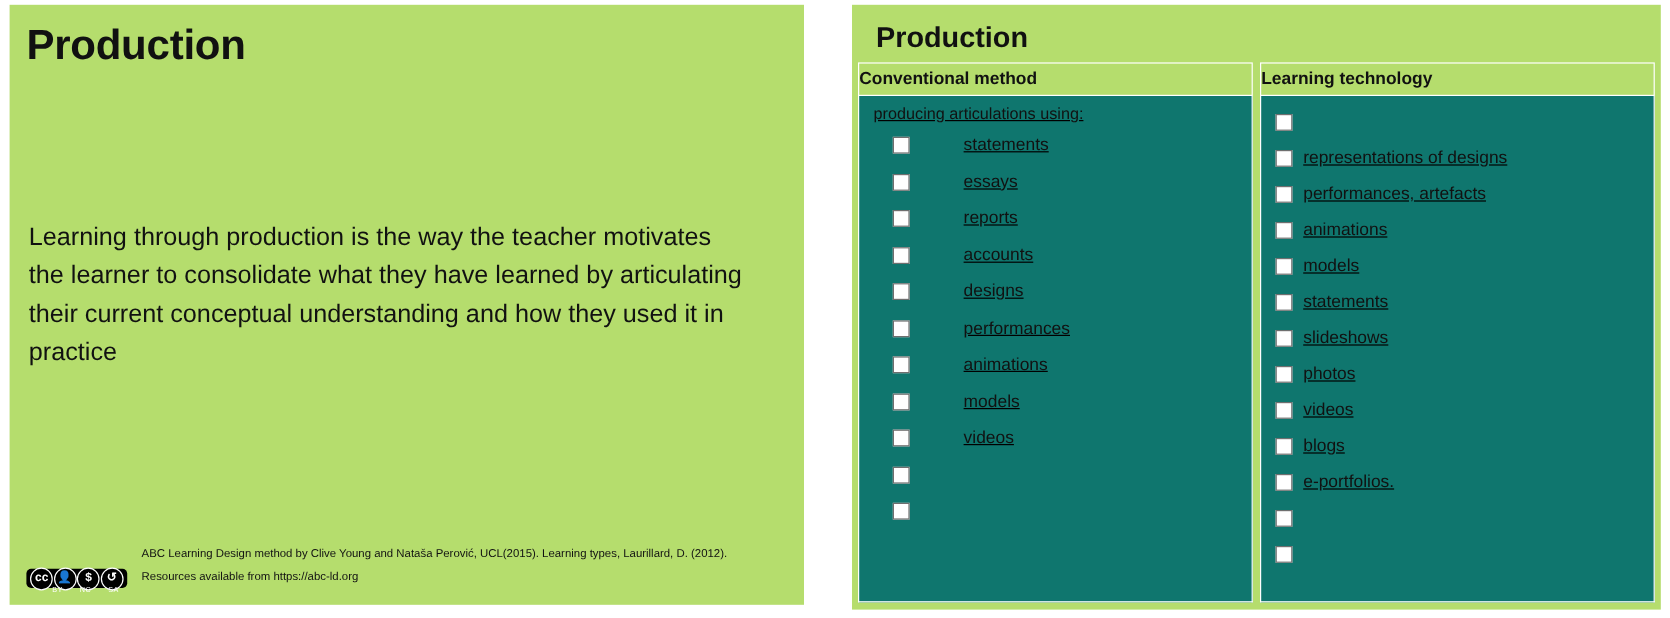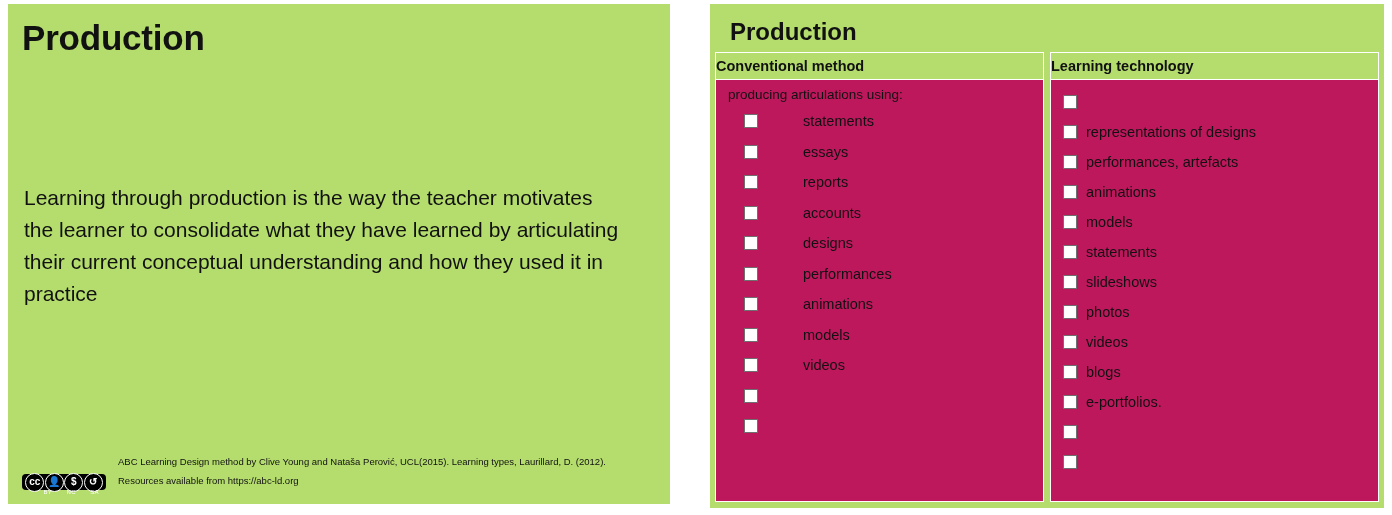--- a/index.html
+++ b/index.html
@@ -138,25 +138,26 @@
     border: 1.5px solid #ffffff;
     box-sizing: border-box;
     display: flex;
     align-items: center;
     font-size: 14.5px;
     font-weight: bold;
     color: #111111;
   }
   .col-body {
     flex: 1;
-    background: #be185d;
+    background: #0f766e;
     border: 1.5px solid #ffffff;
     border-top: none;
     box-sizing: border-box;
     padding: 7px 8px 0 8px;
+    text-decoration: underline;
   }
   .intro-line {
     font-size: 13.5px;
     color: #111111;
     margin: 0 0 4px 4px;
   }
   .check-row {
     display: flex;
     align-items: center;
     height: 30.5px;

